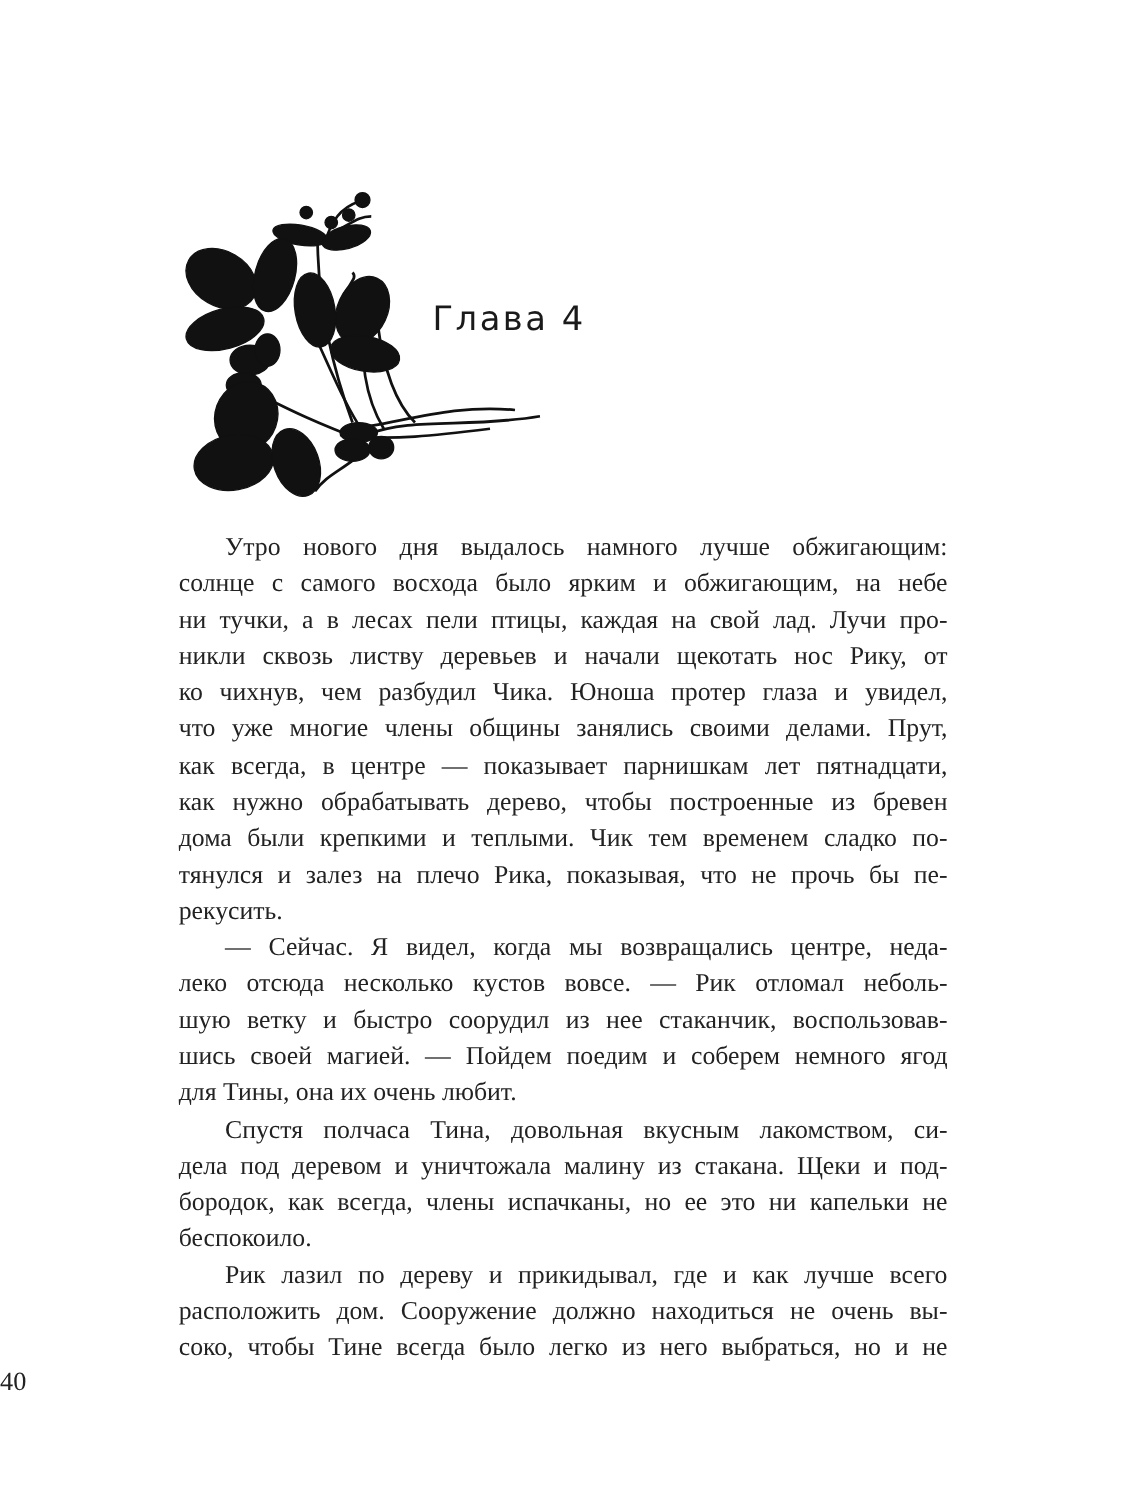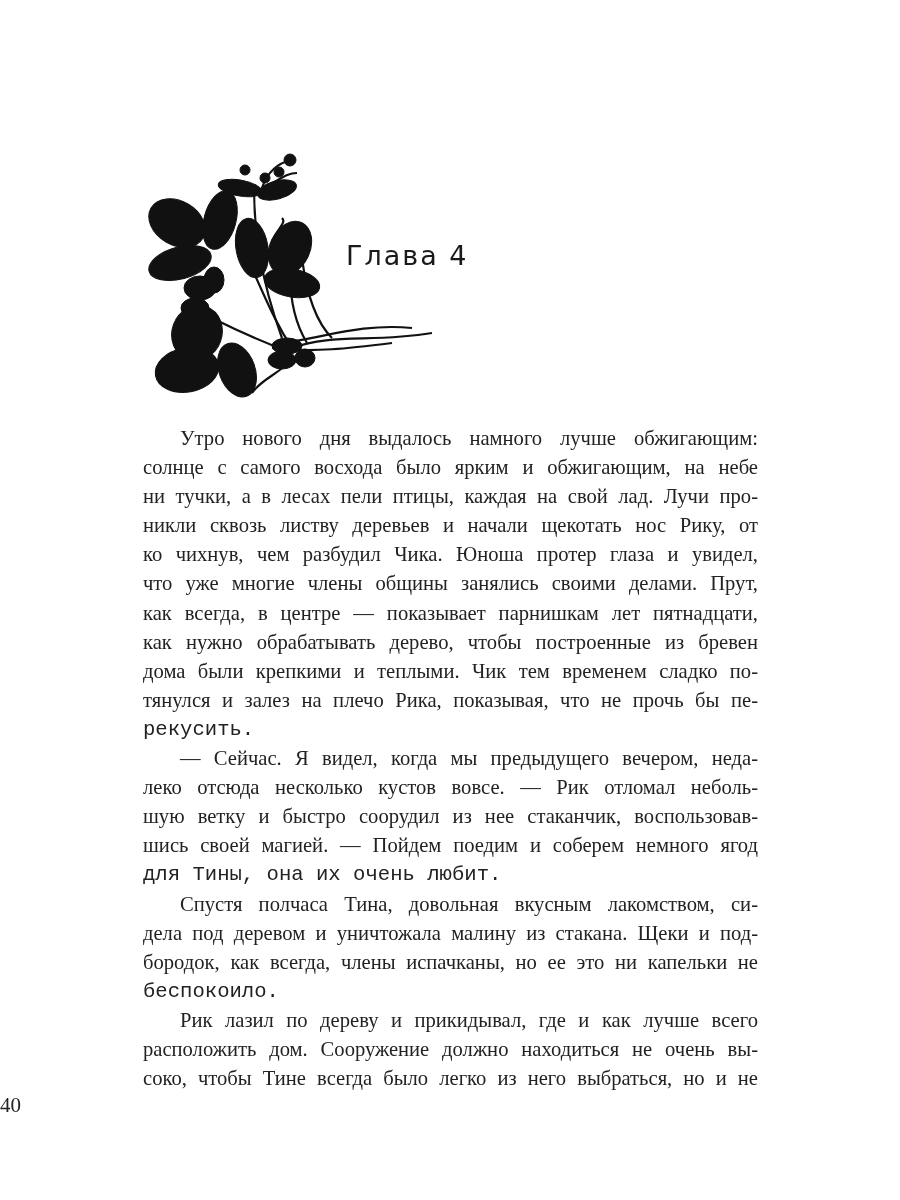--- a/index.html
+++ b/index.html
@@ -10,21 +10,21 @@
     position: absolute; left: 330px; top: 224px;
     font-family: "DejaVu Sans", sans-serif; font-size: 27px; letter-spacing: 2px;
     color: #1a1a1a; font-weight: normal; margin: 16px;
   }
   .body-text {
     position: absolute; left: 143px; top: 424px; width: 615px;
     font-family: "Liberation Serif", serif; font-size: 20.6px; line-height: 29.1px;
     color: #222; text-align: justify; margin: 0;
   }
   .line { display: block; white-space: nowrap; text-align-last: justify; text-align: justify; }
-  .line.last { text-align-last: left; font-family: Liberation Mono, monospace; }
+  .line.last { text-align-last: left; }
   .line.indent { padding-left: 37px; }
   .page-number {
     position: absolute; left: 0; width: 900px; top: 1093px; text-align: left;
     font-family: "Liberation Serif", serif; font-size: 21px; color: #222;
   }
 </style>
 </head>
 <body>
 
 <div class="page">
@@ -87,21 +87,21 @@
     <span class="line">ни тучки, а в лесах пели птицы, каждая на свой лад. Лучи про-</span>
     <span class="line">никли сквозь листву деревьев и начали щекотать нос Рику, от</span>
     <span class="line">ко чихнув, чем разбудил Чика. Юноша протер глаза и увидел,</span>
     <span class="line">что уже многие члены общины занялись своими делами. Прут,</span>
     <span class="line">как всегда, в центре — показывает парнишкам лет пятнадцати,</span>
     <span class="line">как нужно обрабатывать дерево, чтобы построенные из бревен</span>
     <span class="line">дома были крепкими и теплыми. Чик тем временем сладко по-</span>
     <span class="line">тянулся и залез на плечо Рика, показывая, что не прочь бы пе-</span>
     <span class="line last">рекусить.</span>
 
-    <span class="line indent">— Сейчас. Я видел, когда мы предыдущего вечером, неда-</span>
+    <span class="line indent">— Сейчас. Я видел, когда мы возвращались центре, неда-</span>
     <span class="line">леко отсюда несколько кустов вовсе. — Рик отломал неболь-</span>
     <span class="line">шую ветку и быстро соорудил из нее стаканчик, воспользовав-</span>
     <span class="line">шись своей магией. — Пойдем поедим и соберем немного ягод</span>
     <span class="line last">для Тины, она их очень любит.</span>
 
     <span class="line indent">Спустя полчаса Тина, довольная вкусным лакомством, си-</span>
     <span class="line">дела под деревом и уничтожала малину из стакана. Щеки и под-</span>
     <span class="line">бородок, как всегда, члены испачканы, но ее это ни капельки не</span>
     <span class="line last">беспокоило.</span>
 

